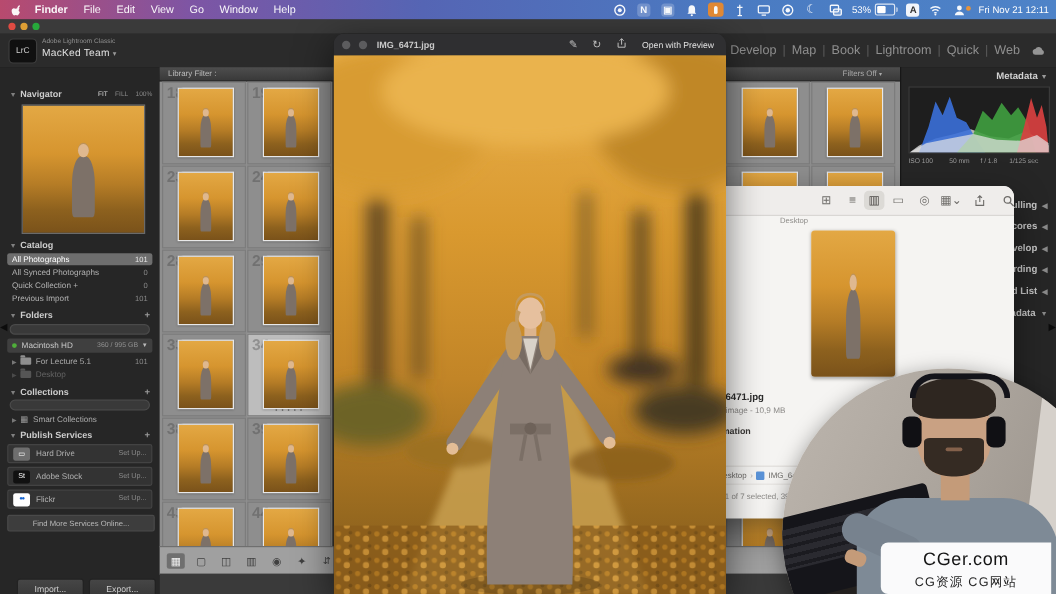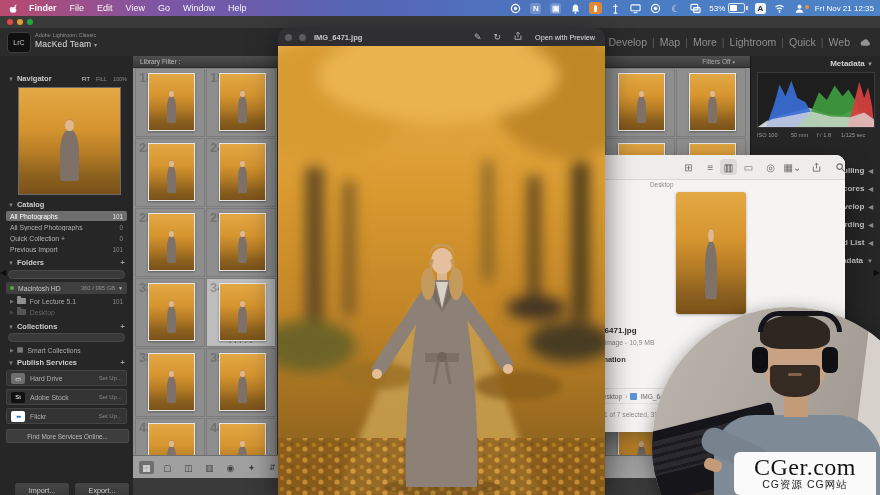--- a/index.html
+++ b/index.html
@@ -139,21 +139,21 @@
   .wc-neck{position:absolute;left:132px;top:88px;width:24px;height:22px;background:#c49b79;}
   .wc-head{position:absolute;left:112px;top:18px;width:62px;height:72px;background:#c9a183;border-radius:46% 46% 42% 42%;}
   .wc-hair{position:absolute;left:108px;top:8px;width:70px;height:34px;background:#2e2620;border-radius:50% 50% 30% 30%;}
   .wc-beard{position:absolute;left:118px;top:58px;width:50px;height:32px;background:#352b23;border-radius:10% 10% 46% 46%;}
   .wc-mouth{position:absolute;left:136px;top:66px;width:14px;height:3px;background:#84614b;border-radius:2px;}
   .wc-phband{position:absolute;left:106px;top:4px;width:74px;height:16px;border:5px solid #14141a;border-bottom:none;border-radius:40px 40px 0 0;background:transparent;}
   .wc-cup{position:absolute;top:40px;width:16px;height:26px;background:#101014;border-radius:6px;}
   
   #watermark{position:absolute;left:734px;top:452px;width:142px;height:43px;background:rgba(255,255,255,.96);
     border-radius:6px 0 0 6px;z-index:30;display:flex;flex-direction:column;align-items:center;justify-content:center;color:#141414;}
-  #wm1{font-size:24px;letter-spacing:.5px;line-height:22px;font-family:Liberation Serif, serif;}
+  #wm1{font-size:15px;letter-spacing:.5px;line-height:22px;}
   #wm2{font-size:10.5px;letter-spacing:1px;color:#222;}
 </style>
 </head>
 <body>
 
 <div id="screen">
 
   <div id="menubar">
     <span class="sicon" style="margin-left:8px">
       <svg viewBox="0 0 24 24" fill="#fff">
@@ -233,21 +233,21 @@
             <circle cx="6" cy="10" r="0.9" fill="#fff" stroke="none"></circle>
           </svg>
         </div>
         <div class="sicon userdot">
           <svg viewBox="0 0 12 12" fill="#fff">
             <circle cx="6" cy="4" r="2.2"></circle>
             <path d="M1.8 10.5a4.3 4.3 0 0 1 8.4 0z"></path>
           </svg>
           <b></b>
         </div>
-        <div style="font-size: 8px; margin-left: 2px;">Fri Nov 21 12:35</div>
+        <div style="font-size: 8px; margin-left: 2px;">Fri Nov 21 12:11</div>
       </div>
   </div>
 
   <div id="lr">
     <div id="lr-titlebar">
       <span class="tl" style="left:7px;background:#df4b42"></span>
       <span class="tl" style="left:17px;background:#de9f34"></span>
       <span class="tl" style="left:27px;background:#27a83b"></span>
     </div>
 
@@ -255,21 +255,21 @@
       <div id="lrc-logo">LrC</div>
       <div id="id-app">Adobe Lightroom Classic</div>
       <div id="id-user"><span>MacKed Team</span> <span style="color:#9a9a9a;font-size:6px">▾</span></div>
       <div id="modules">
           <div class="module active">Library</div>
           <div class="mod-sep">|</div>
           <div class="module">Develop</div>
           <div class="mod-sep">|</div>
           <div class="module">Map</div>
           <div class="mod-sep">|</div>
-          <div class="module">More</div>
+          <div class="module">Book</div>
           <div class="mod-sep">|</div>
           <div class="module">Lightroom</div>
           <div class="mod-sep">|</div>
           <div class="module">Quick</div>
           <div class="mod-sep">|</div>
           <div class="module">Web</div>
           <div class="sicon" style="margin-left: 4px;">
             <svg viewBox="0 0 14 10" fill="#9a9a9a">
               <path d="M4 9a3 3 0 0 1-.5-6A4 4 0 0 1 11 4a2.6 2.6 0 0 1-.6 5z"></path>
             </svg>

